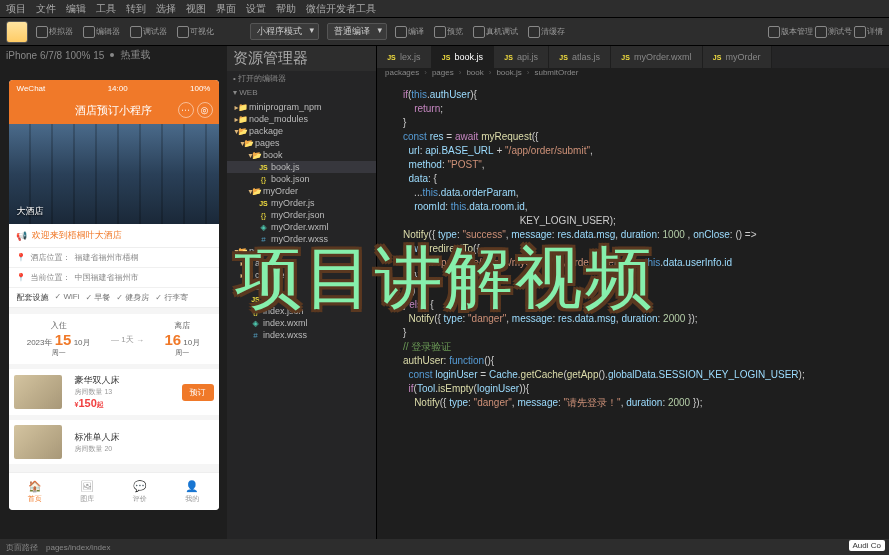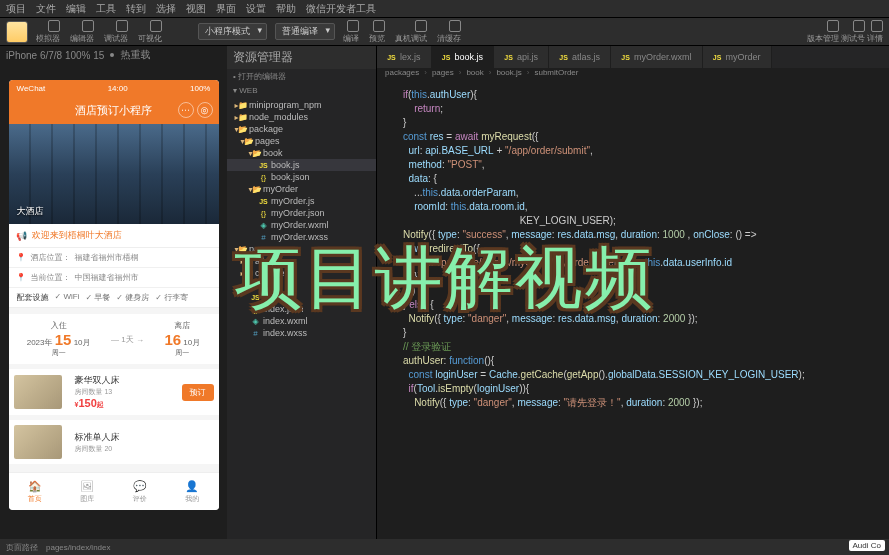--- a/index.html
+++ b/index.html
@@ -3,21 +3,21 @@
 <meta charset="utf-8">
 <style>
 *{margin:0;padding:0;box-sizing:border-box;font-family:-apple-system,"Microsoft YaHei",sans-serif}
 body{width:889px;height:555px;background:#1e1e1e;color:#ccc;font-size:10px;overflow:hidden;position:relative}
 .menubar{height:18px;background:#2d2d2d;display:flex;align-items:center;padding:0 6px;gap:10px;font-size:10px;color:#aaa;border-bottom:1px solid #000}
 .menubar span{cursor:pointer}
 .title-center{position:absolute;left:50%;transform:translateX(-50%);color:#888;font-size:9px}
 .toolbar{height:28px;background:#2d2d2d;display:flex;align-items:center;padding:0 6px;gap:8px;border-bottom:1px solid #000}
 .avatar{width:22px;height:22px;border-radius:3px;background:linear-gradient(#ffe4a0,#ffcc66);border:1px solid #555}
 .tb-group{display:flex;gap:10px;align-items:center}
-.tb-btn{display:flex;flex-direction:column;align-items:flex-end;gap:1px;color:#999;font-size:8px}
+.tb-btn{display:flex;flex-direction:row;align-items:center;gap:1px;color:#999;font-size:8px}
 .tb-icon{width:12px;height:12px;border:1px solid #888;border-radius:2px}
 .dropdown{background:#3a3a3a;border:1px solid #555;padding:1px 16px 1px 6px;font-size:9px;color:#ccc;border-radius:2px;position:relative}
 .dropdown::after{content:"▾";position:absolute;right:4px}
 .tb-right{margin-left:auto;display:flex;gap:2px}
 .main{display:flex;height:calc(100% - 46px - 16px)}
 .sim-col{width:227px;background:#1e1e1e;display:flex;flex-direction:column}
 .sim-head{height:18px;display:flex;align-items:center;padding:0 6px;gap:6px;color:#888;font-size:10px}
 .sim-head .dot{width:4px;height:4px;background:#888;border-radius:50%}
 .phone{margin:16px auto;width:210px;height:430px;background:#fff;border-radius:4px;overflow:hidden;display:flex;flex-direction:column}
 .ph-status{height:16px;background:#f07929;display:flex;align-items:center;justify-content:space-between;padding:0 8px;color:#fff;font-size:8px}
@@ -43,21 +43,21 @@
 .ph-room-name{font-size:9px;color:#333;font-weight:500}
 .ph-room-stock{font-size:7px;color:#999}
 .ph-room-price{font-size:11px;color:#f04040;font-weight:600}
 .ph-room-yuan{font-size:7px}
 .ph-book-btn{background:#f07929;color:#fff;padding:3px 8px;border-radius:3px;font-size:8px}
 .ph-tabbar{height:38px;background:#fff;border-top:1px solid #eee;display:flex}
 .ph-tab{flex:1;display:flex;flex-direction:column;align-items:center;justify-content:center;gap:1px;font-size:7px;color:#999}
 .ph-tab.active{color:#f07929}
 .ph-tab-ico{width:14px;height:14px;display:flex;align-items:center;justify-content:center;font-size:11px}
 .explorer{width:150px;background:#252526;border-right:1px solid #000;display:flex;flex-direction:column;font-size:9px}
-.exp-head{padding:3px 6px;color:#aaa;font-size:12px;background:#2d2d2d}
+.exp-head{padding:3px 6px;color:#aaa;font-size:15px;background:#2d2d2d}
 .exp-sub{padding:2px 6px;color:#888;font-size:8px}
 .tree{flex:1;overflow:hidden;padding:2px 0}
 .tree-item{padding:1px 4px 1px 10px;display:flex;align-items:center;gap:3px;color:#bbb;white-space:nowrap}
 .tree-item.d1{padding-left:16px}
 .tree-item.d2{padding-left:24px}
 .tree-item.d3{padding-left:32px}
 .tree-item.active{background:#37373d}
 .tree-ico{width:9px;height:9px;display:inline-flex;align-items:center;justify-content:center;font-size:8px}
 .ico-folder{color:#dcb67a}
 .ico-js{color:#f1dd3f;font-weight:bold;font-size:7px}

